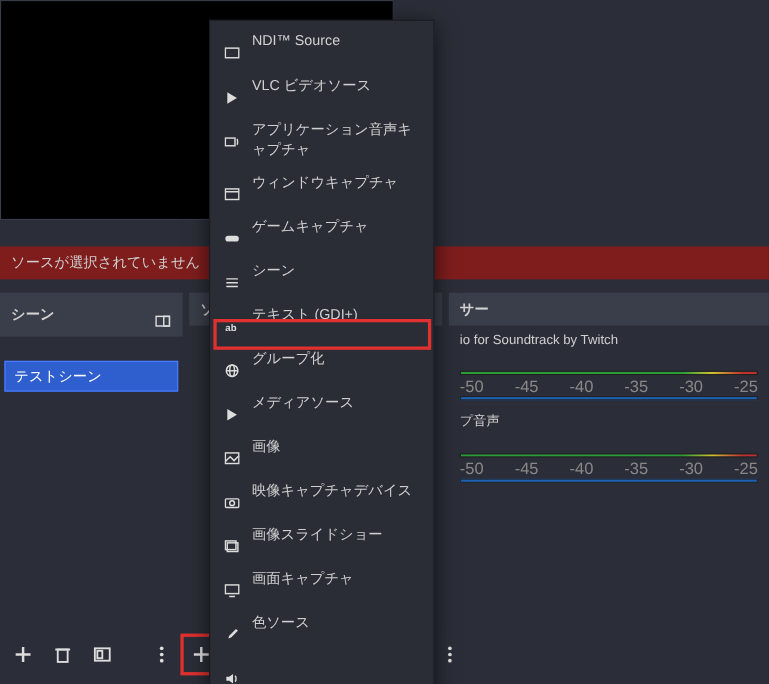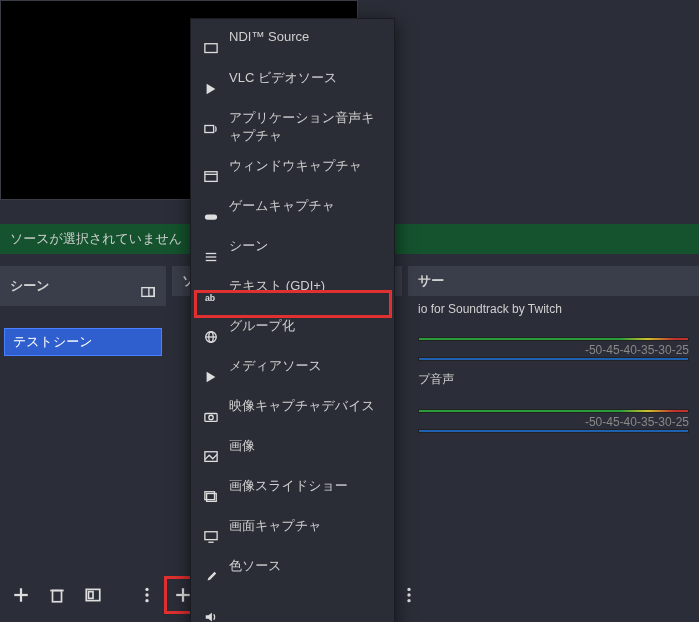--- a/index.html
+++ b/index.html
@@ -17,21 +17,21 @@
   position: absolute;
   top: 0; left: 0;
   width: 358px; height: 200px;
   background: #000;
   border: 1px solid #3a3d47;
 }
 .status-bar {
   position: absolute;
   top: 224px; left: 0; right: 0;
   height: 30px;
-  background: #14532d;
+  background: #7f1d1d;
   padding: 6px 10px;
   font-size: 13px;
 }
 .panels {
   position: absolute;
   top: 266px; left: 0; right: 0; bottom: 54px;
   display: flex;
   gap: 6px;
 }
 .panel {
@@ -60,22 +60,22 @@
   padding: 160px 10px 0 10px;
   font-size: 12px;
   color: #bbb;
 }
 .mixer-track {
   padding: 6px 10px 2px 10px;
 }
 .mixer-label { font-size: 12px; padding-bottom: 21px; }
 .meter-scale {
   display: flex;
-  justify-content: flex-end;
-  font-size: 12px;
+  justify-content: space-between;
+  font-size: 15px;
   color: #888;
 }
 .meter-bar {
   height: 4px;
   background: linear-gradient(90deg, #2a9d3a 0%, #2a9d3a 75%, #d0c030 85%, #c03030 95%);
   border: 1px solid #222;
   margin-bottom: 2px;
 }
 .meter-bar.blue { background: #2060b0; }
 .toolbar {
@@ -359,34 +359,34 @@
       <span class="menu-icon">
         <svg viewBox="0 0 16 16" fill="currentColor">
           <polygon points="3,2 13,8 3,14"></polygon>
         </svg>
       </span>
       <span>メディアソース</span>
     </div>
   <div class="menu-item">
       <span class="menu-icon">
         <svg viewBox="0 0 16 16" fill="none" stroke="currentColor" stroke-width="1.5">
+          <rect x="1" y="2" width="14" height="11"></rect>
+          <polyline points="1,11 6,6 10,10 15,5"></polyline>
+        </svg>
+      </span>
+      <span>画像</span>
+    </div>
+  <div class="menu-item">
+      <span class="menu-icon">
+        <svg viewBox="0 0 16 16" fill="none" stroke="currentColor" stroke-width="1.5">
           <rect x="1" y="4" width="14" height="9" rx="1"></rect>
           <circle cx="8" cy="8.5" r="2.5"></circle>
         </svg>
       </span>
       <span>映像キャプチャデバイス</span>
-    </div>
-  <div class="menu-item">
-      <span class="menu-icon">
-        <svg viewBox="0 0 16 16" fill="none" stroke="currentColor" stroke-width="1.5">
-          <rect x="1" y="2" width="14" height="11"></rect>
-          <polyline points="1,11 6,6 10,10 15,5"></polyline>
-        </svg>
-      </span>
-      <span>画像</span>
     </div>
   <div class="menu-item">
       <span class="menu-icon">
         <svg viewBox="0 0 16 16" fill="none" stroke="currentColor" stroke-width="1.5">
           <rect x="3" y="4" width="11" height="9"></rect>
           <rect x="1" y="2" width="11" height="9"></rect>
         </svg>
       </span>
       <span>画像スライドショー</span>
     </div>

